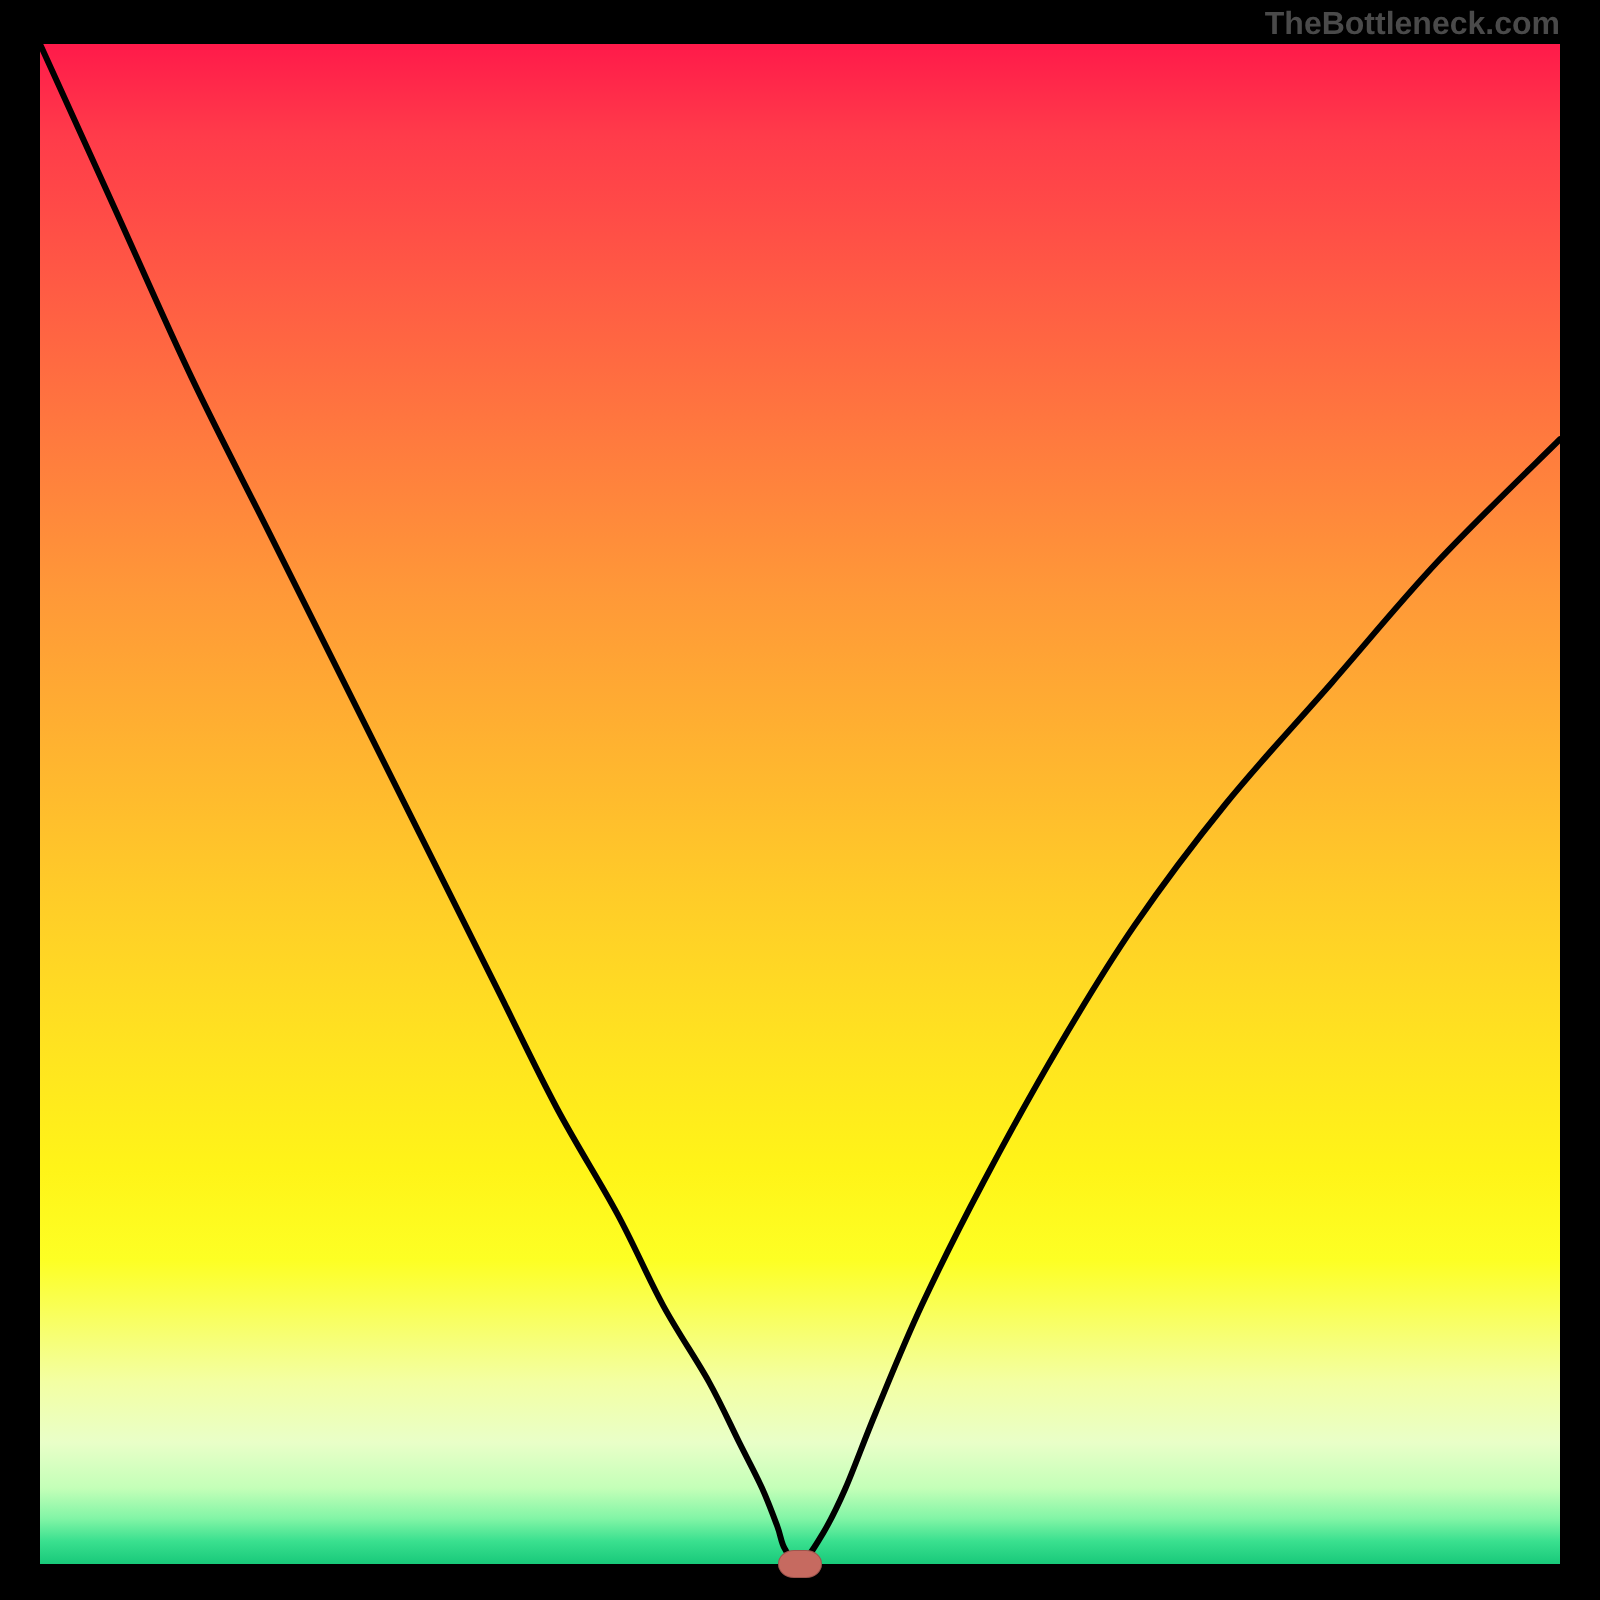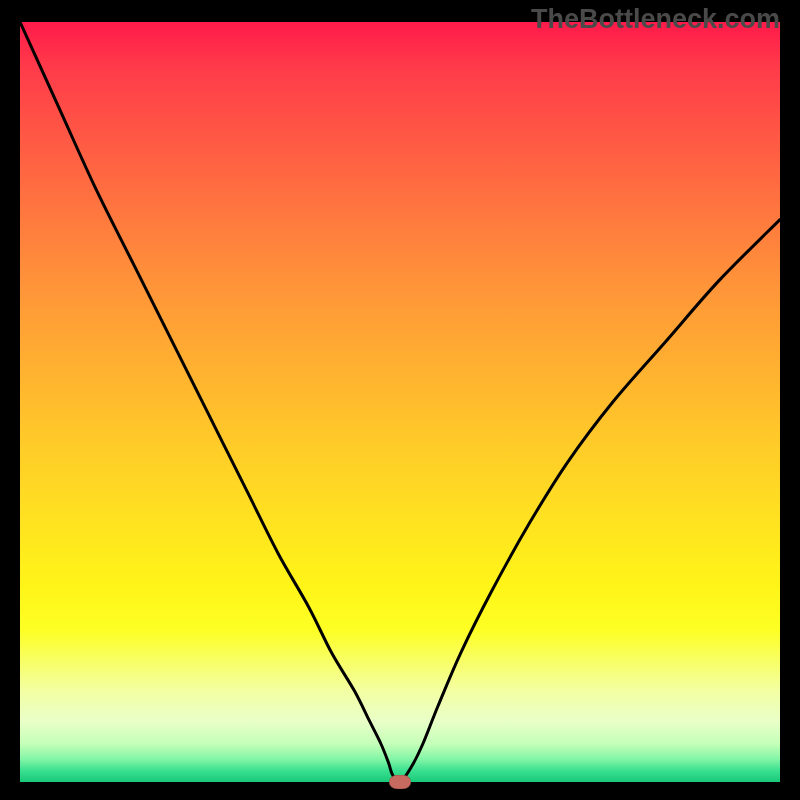--- a/index.html
+++ b/index.html
@@ -10,21 +10,21 @@
     background: #000000;
     overflow: hidden;
     position: relative;
   }
   .watermark {
     position: absolute;
     top: 4px;
     right: 20px;
     z-index: 10;
     font-family: Arial, Helvetica, sans-serif;
-    font-size: 27px;
+    font-size: 16px;
     font-weight: bold;
     color: #4a4a4a;
   }
   .plot-area {
     position: absolute;
     left: 20px;
     top: 22px;
     width: 760px;
     height: 760px;
   }

